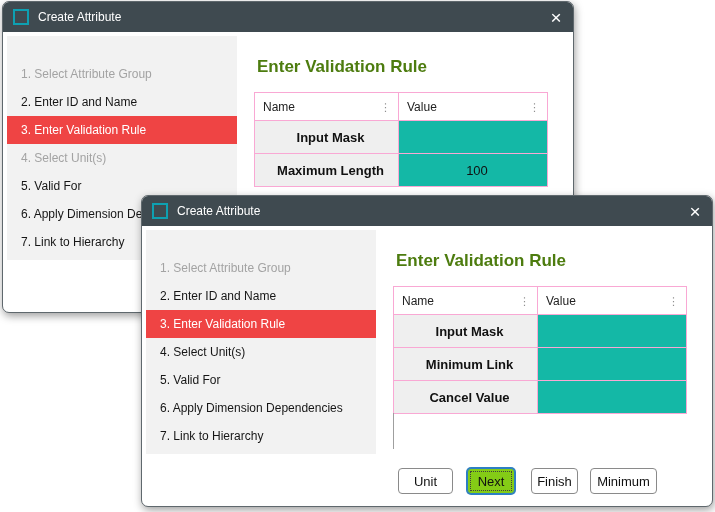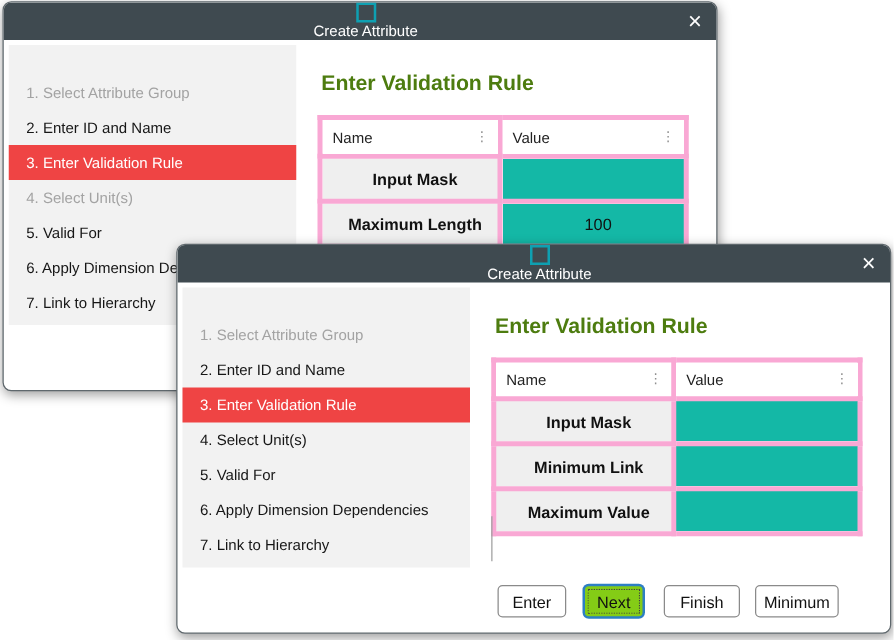--- a/index.html
+++ b/index.html
@@ -6,57 +6,57 @@
   .screen{position:relative;width:715px;height:512px;background:#ffffff;overflow:hidden;
           font-family:"Liberation Sans",sans-serif;-webkit-font-smoothing:antialiased;}
 
   .dialog{position:absolute;width:570px;height:310px;background:#fff;
           border:1px solid #5f686d;border-radius:7px;overflow:hidden;
           box-shadow:1px 3px 9px rgba(0,0,0,.38);}
   .dialog.back{left:2px;top:1px;z-index:1;}
   .dialog.front{left:141px;top:195px;z-index:2;}
 
   .titlebar{position:absolute;left:0;top:0;right:0;height:30px;background:#3f4a50;
-            display:flex;align-items:center;flex-direction:column;}
+            display:flex;align-items:center;}
   .app-icon{width:12px;height:12px;border:2px solid #0ea0b2;margin-left:10px;flex:none;}
   .title{color:#ffffff;font-size:12px;margin-left:9px;white-space:nowrap;}
   .close{position:absolute;right:2px;top:0;width:30px;height:30px;display:flex;
          align-items:center;justify-content:center;cursor:default;}
   .close .x{color:#fff;font-size:19px;font-weight:300;line-height:1;}
 
   .sidebar{position:absolute;left:4px;top:34px;width:230px;height:224px;background:#f2f2f2;}
   .steps{position:absolute;left:0;right:0;top:24px;}
   .step{height:28px;line-height:28px;padding-left:14px;font-size:12px;color:#161616;
         white-space:nowrap;}
   .step.disabled{color:#a3a3a3;}
   .step.selected{background:#ef4444;color:#ffffff;}
 
   .heading{position:absolute;left:254px;top:55px;font-size:17px;font-weight:700;color:#4d7c0f;
            white-space:nowrap;}
 
   table.grid{position:absolute;left:251px;top:90px;border-collapse:collapse;table-layout:fixed;}
-  table.grid th,table.grid td{border:4px solid #f9a8d4;padding:0 0 0 8px;text-align:left;
+  table.grid th,table.grid td{border:1px solid #f9a8d4;padding:0 0 0 8px;text-align:left;
            overflow:hidden;white-space:nowrap;}
   table.grid th{height:27px;font-weight:400;font-size:12px;color:#222;background:#fff;position:relative;}
   table.grid td{height:32px;font-size:13px;text-align:center;}
   td.name{background:#efefef;font-weight:700;color:#111;}
   td.value{background:#14b8a6;color:#111;}
   .dots{position:absolute;right:7px;top:50%;transform:translateY(-50%);
         color:#8f8f8f;font-size:11px;line-height:1;}
   .grid-tail{position:absolute;left:251px;top:217px;width:292px;height:36px;
              border-left:1px solid #9f9f9f;}
 
   .buttons{position:absolute;left:256px;top:272px;display:flex;align-items:flex-start;}
   .btn{height:26px;box-sizing:border-box;border:1px solid #8a8a8a;border-radius:4px;
        background:#ffffff;color:#111;font-size:13px;display:flex;align-items:center;
        justify-content:center;cursor:default;}
   .btn-back{width:55px;margin-right:14px;}
   .btn-next{width:48px;margin-right:16px;background:#84cc16;border-color:#2d7fc4;
             box-shadow:0 0 0 1px #2d7fc4;outline:1px dotted #3f3f3f;outline-offset:-4px;}
-  .btn-finish{width:61px;margin-right:12px;}
+  .btn-finish{width:47px;margin-right:12px;}
   .btn-cancel{width:67px;}
 </style>
 </head>
 <body>
 
 <div class="screen">
 
   <div class="dialog back">
     <div class="titlebar">
       <span class="app-icon"></span>
@@ -153,28 +153,28 @@
       <tbody>
         <tr>
           <td class="name">Input Mask</td>
           <td class="value"></td>
         </tr>
         <tr>
           <td class="name">Minimum Link</td>
           <td class="value"></td>
         </tr>
         <tr>
-          <td class="name">Maximum Value</td>
+          <td class="name">Cancel Value</td>
           <td class="value"></td>
         </tr>
       </tbody>
     </table>
     <div class="grid-tail"></div>
 
     <div class="buttons">
-      <div class="btn btn-back">Enter</div>
+      <div class="btn btn-back">Unit</div>
       <div class="btn btn-next">Next</div>
       <div class="btn btn-finish">Finish</div>
       <div class="btn btn-cancel">Minimum</div>
     </div>
   </div>
 
 </div>
 
 </body></html>

